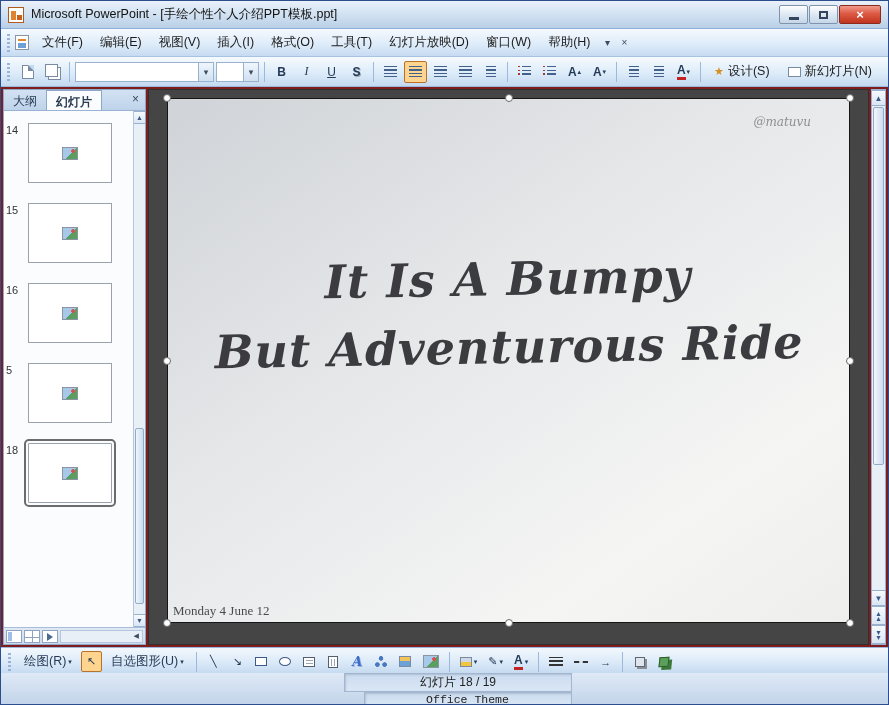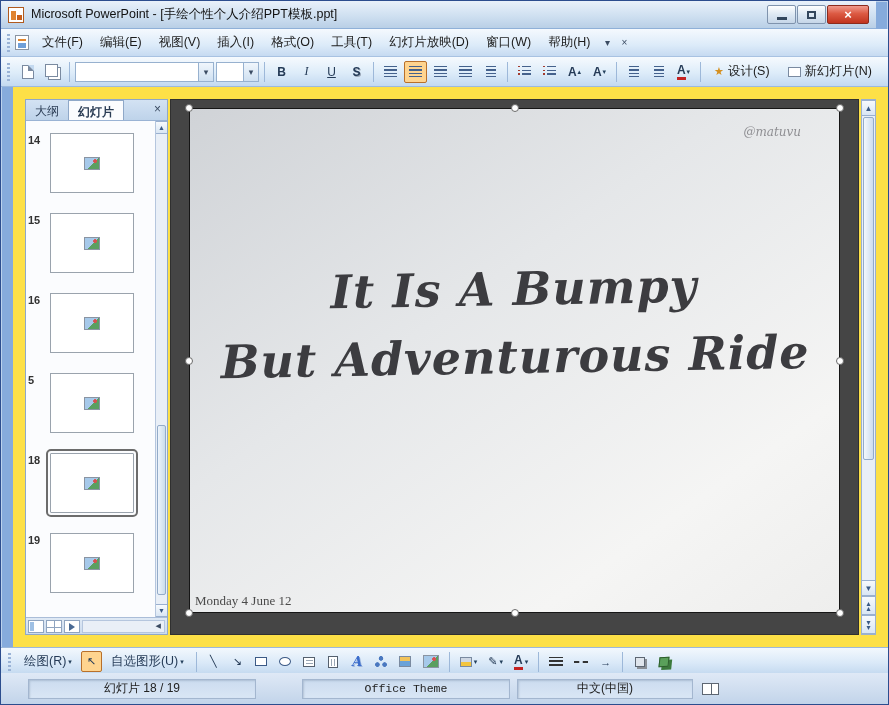--- a/index.html
+++ b/index.html
@@ -4,21 +4,21 @@
 <style>
   * { margin:0; padding:0; box-sizing:border-box; }
   html,body { width:889px; height:705px; }
   body { font-family:"Liberation Sans","DejaVu Sans",sans-serif; font-size:12px; color:#1c1c1c; }
 
   .window { position:relative; width:889px; height:705px; border:1px solid #2c4d8e;
             background:#86abdc; overflow:hidden;
             box-shadow: inset 0 0 0 1px #bcd2ec; }
 
   
-  .titlebar { position:absolute; top:0; left:0; right:12px; height:28px;
+  .titlebar { position:absolute; top:0; left:0; right:0; height:28px;
               background:linear-gradient(#e9f1fa,#cfe0f1 55%,#b9cfe6);
               border-bottom:1px solid #8fb0d8; display:flex; align-items:center; padding:0 7px; }
   .app-icon { width:16px; height:16px; background:#fff; border:1px solid #b05a1e; position:relative; }
   .app-icon::before { content:""; position:absolute; left:2px; bottom:2px; width:5px; height:9px; background:#e08330; }
   .app-icon::after  { content:""; position:absolute; left:8px; bottom:2px; width:5px; height:5px; background:#c85f1b; }
   .titlebar .title { margin-left:7px; font-size:12.5px; color:#111; }
   .winbtns { margin-left:auto; display:flex; gap:1px; align-self:flex-start; padding-top:4px; }
   .wbtn { height:19px; width:29px; display:flex; align-items:center; justify-content:center;
           border:1px solid #7f93ad; border-radius:2px;
           background:linear-gradient(#fefefe,#dde8f3 50%,#c6d6e8); }
@@ -71,32 +71,32 @@
                 repeating-linear-gradient(to bottom,#a23b2e 0 1.5px,transparent 1.5px 3.6px) 0 0/2px 11px no-repeat; }
   .font-letter { font-weight:bold; font-size:12px; line-height:1; }
   .tiny-tri { font-size:7px; line-height:1; color:#24405c; }
   .fontcolor { font-weight:bold; font-size:12px; line-height:1; border-bottom:3px solid #c32222; padding-bottom:1px; }
   .tb-labelbtn { height:24px; display:flex; align-items:center; gap:4px; padding:0 7px; font-size:12.5px;
                  border:1px solid transparent; border-radius:2px; }
   .icon-wand { color:#d59020; font-size:11px; line-height:1; }
   .icon-newslide { width:13px; height:10px; background:#fff; border:1px solid #7a8aa0; }
 
   
-  .body { position:absolute; top:86px; left:0; right:0; bottom:57px; background:#fde047;
-          display:flex; padding:12px;margin-left:12px; }
+  .body { position:absolute; top:86px; left:0; right:0; bottom:57px; background:#7f1d1d;
+          display:flex; padding:2px; }
 
   
   .left-pane { width:143px; display:flex; flex-direction:column; background:#f7fafd; border:1px solid #8fa8c8; }
   .tabs { height:21px; display:flex; align-items:stretch; background:linear-gradient(#d3e2f3,#bed3ea);
           border-bottom:1px solid #9ab3d4; font-size:12px; }
   .tab { padding:3px 9px 0; color:#2b3d55; }
   .tab.active { background:#fbfcfe; border:1px solid #8fa8c8; border-bottom:none; font-weight:bold; }
   .tab-close { margin-left:auto; padding:2px 6px 0; color:#3b4c63; font-size:12px; }
   .thumb-list { flex:1; position:relative; background:#fbfcfe; padding:12px 14px 0 0; overflow:hidden; }
-  .thumb-row { display:flex; margin:0 0 20px 2px;font-weight:bold; }
+  .thumb-row { display:flex; margin:0 0 20px 2px; }
   .thumb-num { width:22px; font-size:11px; color:#333; padding-top:1px; text-align:left; }
   .thumb-box { width:84px; height:60px; background:#fff; border:1px solid #9aa3ad;
                display:flex; align-items:center; justify-content:center; }
   .thumb-box.selected { outline:2px solid #6c6c6c; outline-offset:2px; border-radius:1px; }
   .icon-pic { width:16px; height:13px; border:1px solid #8a94a2;
     background: radial-gradient(circle at 72% 28%, #d85050 0 1.6px, transparent 2.2px),
                 linear-gradient(135deg,#a6c9ea 55%, #5a9f60 55%); }
   .pane-scroll { position:absolute; top:0; right:0; bottom:0; width:12px; background:#e9eff7;
                  border-left:1px solid #b5c6de; display:flex; flex-direction:column; }
   .pane-scroll .sbtn { height:13px; font-size:7px; }
@@ -166,21 +166,21 @@
       linear-gradient(#333 0 0) 0 0/14px 1px no-repeat,
       linear-gradient(#333 0 0) 0 3px/14px 2px no-repeat,
       linear-gradient(#333 0 0) 0 7px/14px 3px no-repeat; }
   .icon-dash { width:14px; height:0; border-top:2px dashed #333; }
   .icon-shadow { width:10px; height:10px; background:#dfe5ec; border:1px solid #5d6672; box-shadow:2px 2px 0 #8a8f96; }
   .icon-3d { width:10px; height:10px; background:#5aa05a; border:1px solid #2e5e2e;
              transform:skew(-6deg,-3deg); box-shadow:3px 3px 0 #3c7a3c; }
 
   
   .statusbar { position:absolute; left:0; right:0; bottom:0; height:31px;
-               background:linear-gradient(#dfe9f6,#c2d4ea); display:flex; align-items:center; font-size:12px; }
+               background:linear-gradient(#dfe9f6,#c2d4ea); display:flex; align-items:center; font-size:12px;flex-direction:column; }
   .status-box { height:20px; border:1px solid #a3b6cf; box-shadow:inset 1px 1px 2px rgba(90,110,140,.28);
                 display:flex; align-items:center; justify-content:center;
                 background:linear-gradient(#ccdcef,#d9e6f5); color:#222; }
   .sb1 { width:228px; margin-left:27px; }
   .sb2 { width:208px; margin-left:46px; font-family:"Liberation Mono","DejaVu Sans Mono",monospace; font-size:11.5px; }
   .sb3 { width:176px; margin-left:7px; }
   .book { width:17px; height:12px; margin-left:9px; background:#fff; border:1px solid #5d6672; position:relative; }
   .book::before { content:""; position:absolute; left:50%; top:0; bottom:0; width:1px; background:#5d6672; }
 </style>
 </head>
@@ -331,26 +331,20 @@
           <div class="thumb-box">
               <span class="icon-pic"></span>
             </div>
         </div>
         <div class="thumb-row">
           <span class="thumb-num">18</span>
           <div class="thumb-box selected">
               <span class="icon-pic"></span>
             </div>
         </div>
-        <div class="thumb-row">
-          <span class="thumb-num">19</span>
-          <div class="thumb-box">
-              <span class="icon-pic"></span>
-            </div>
-        </div>
         <div class="pane-scroll">
           <div class="sbtn">
               <span>▲</span>
             </div>
           <div class="track">
               <div class="sthumb"></div>
             </div>
           <div class="sbtn">
               <span>▼</span>
             </div>

